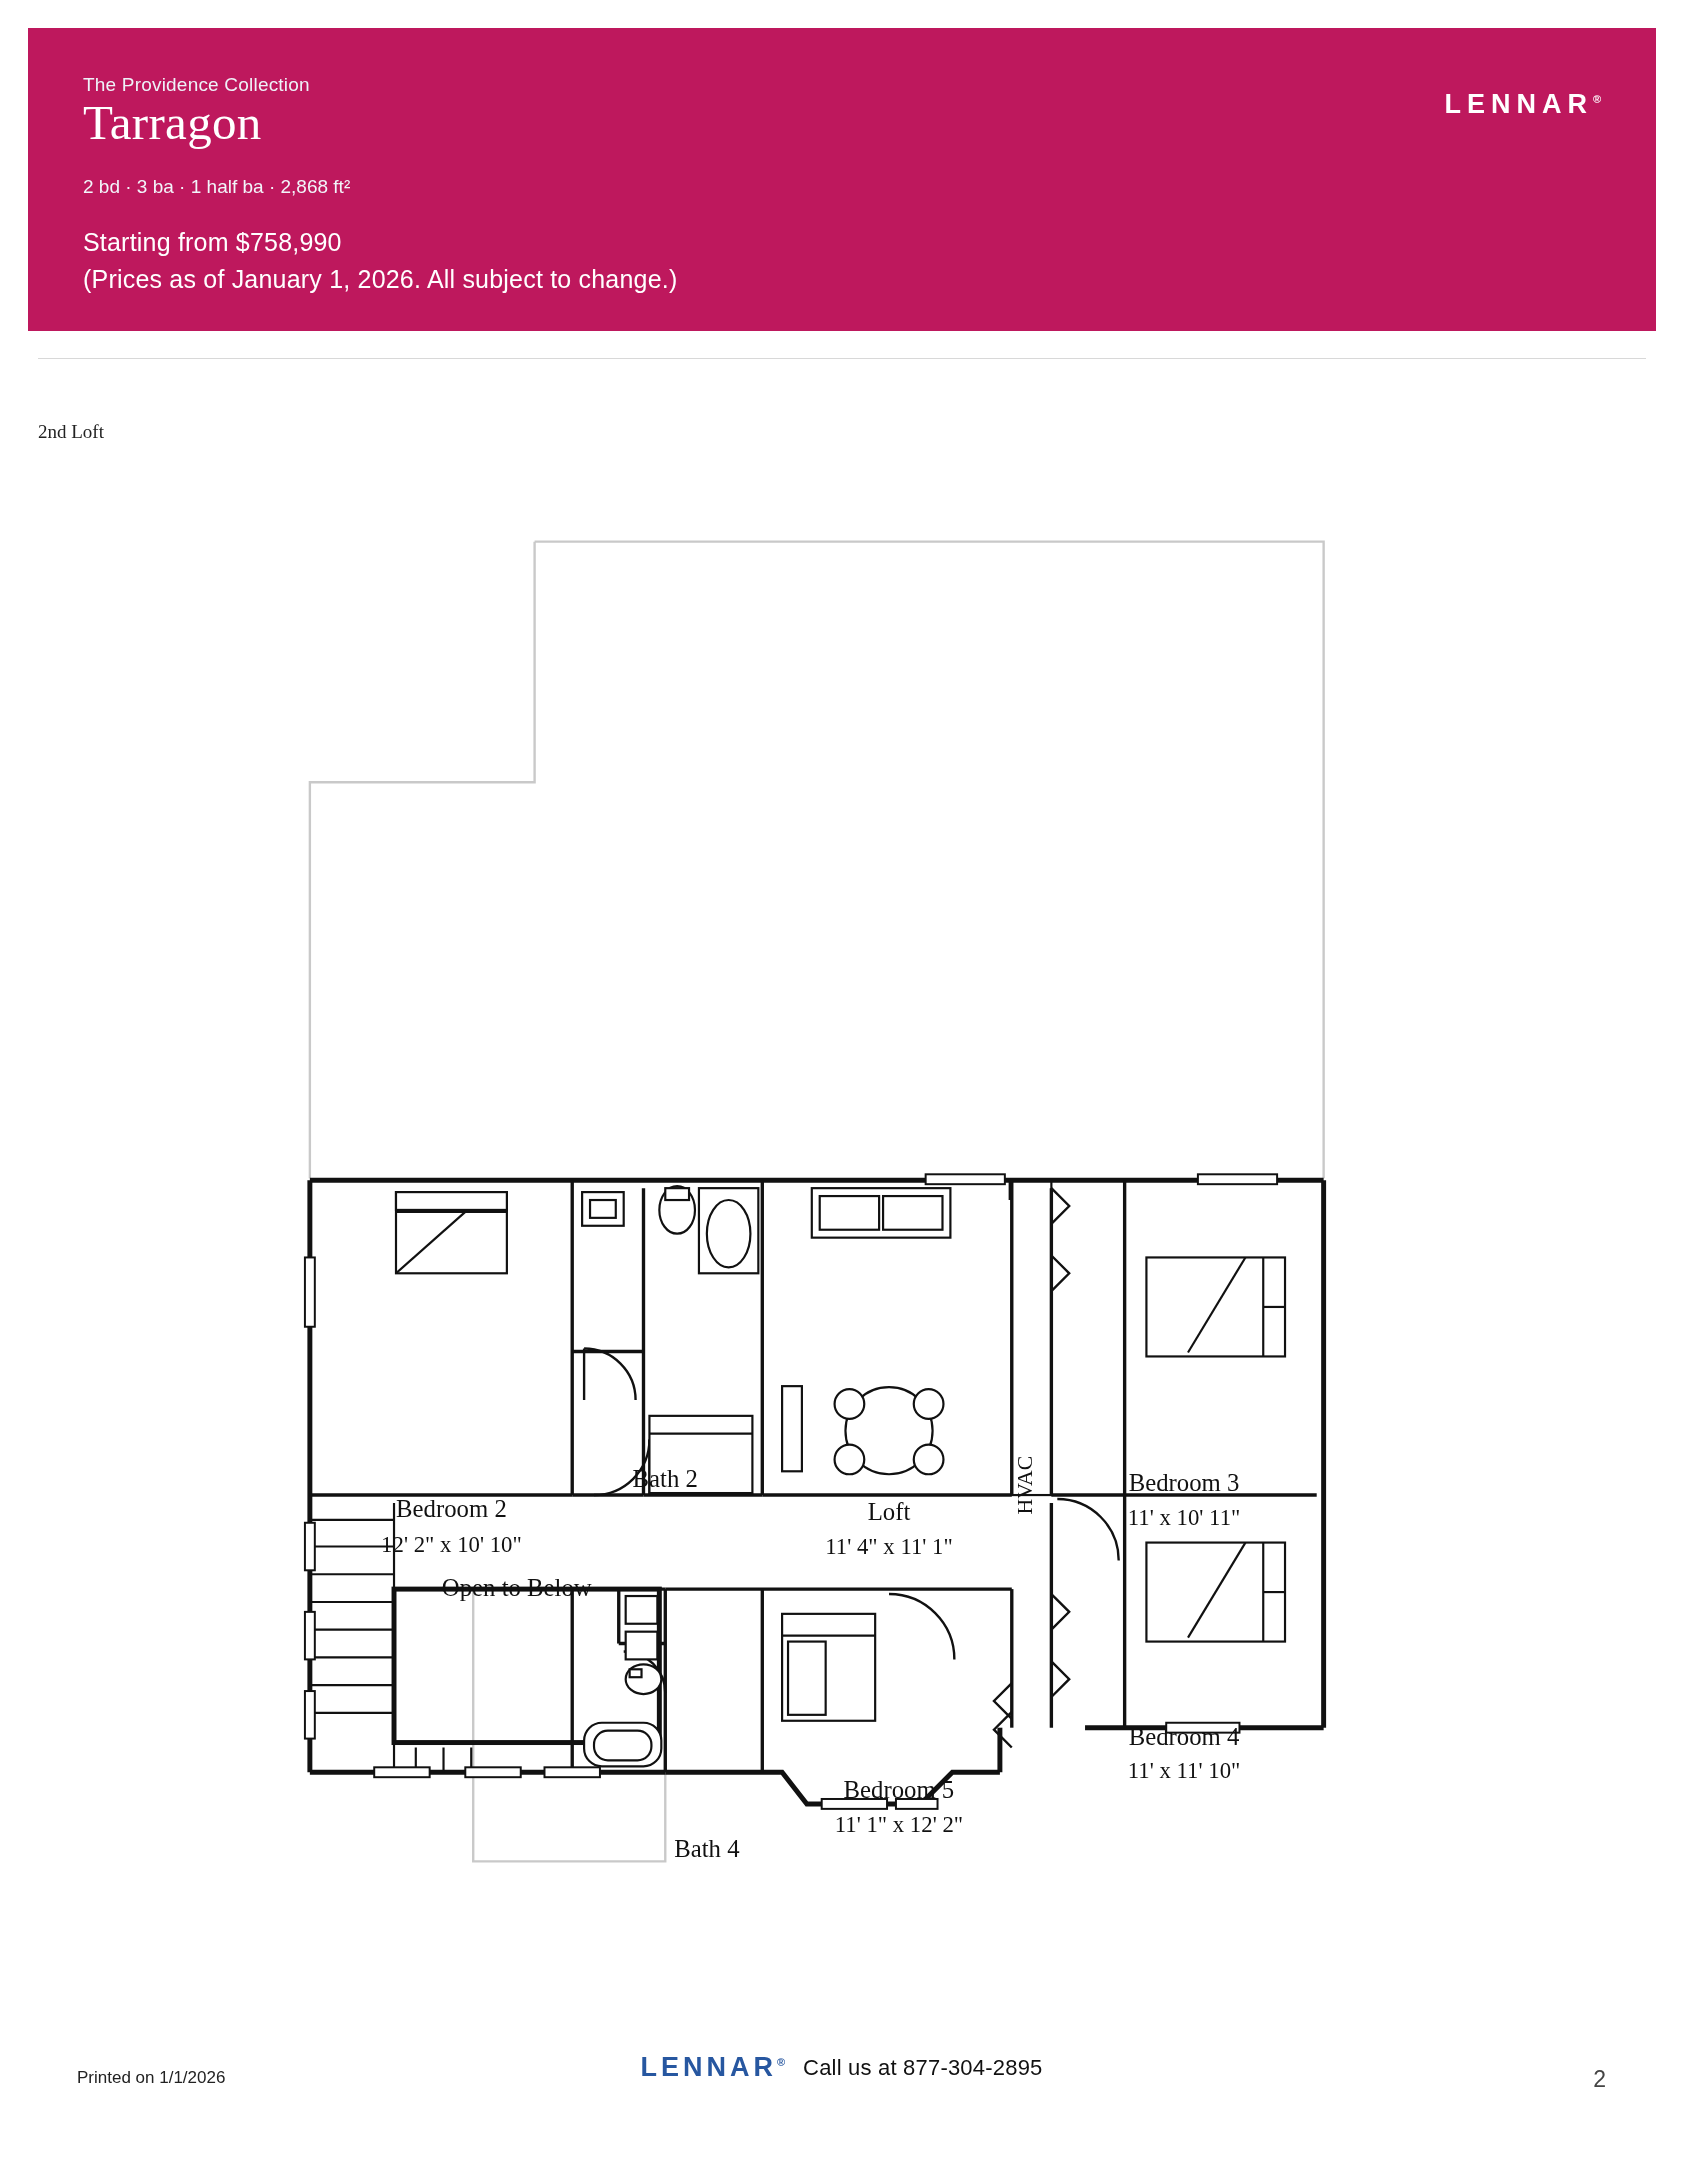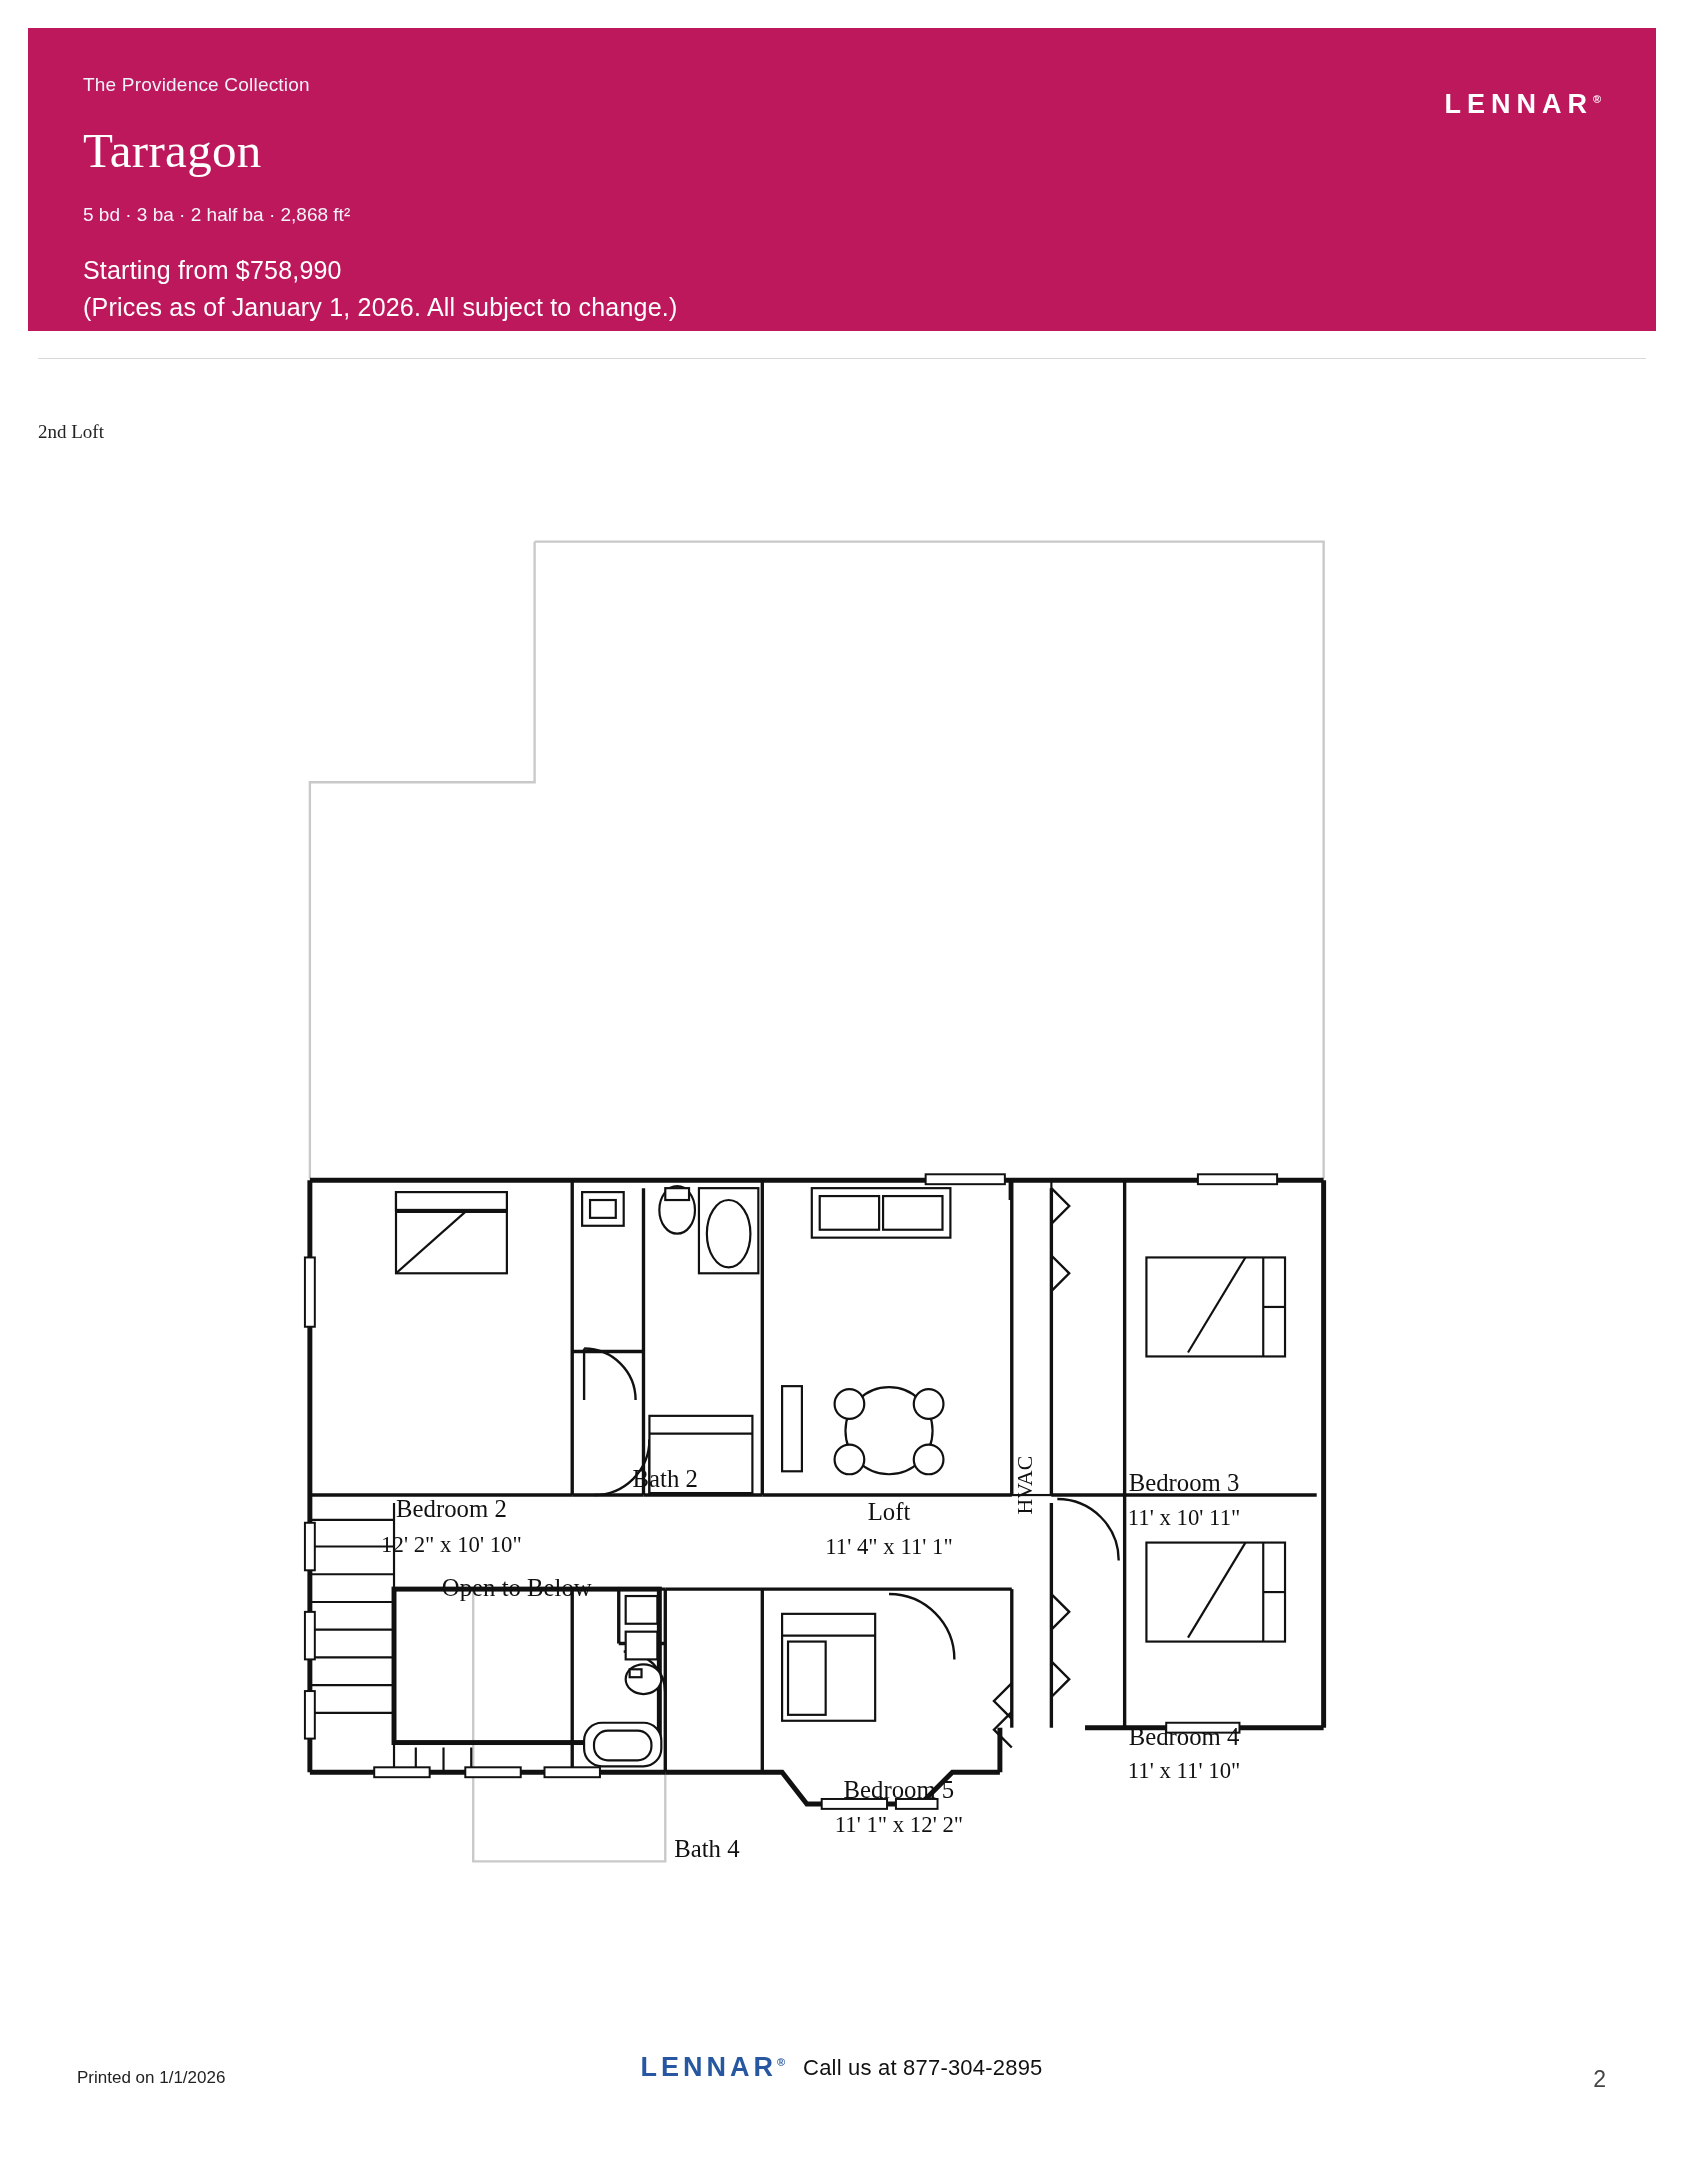--- a/index.html
+++ b/index.html
@@ -31,21 +31,20 @@
   .collection {
     font-size: 19px;
     letter-spacing: 0.2px;
     color: #eef2f8;
     font-weight: 400;
   }
   .plan-name {
     font-family: "Liberation Serif", serif;
     font-size: 49px;
     line-height: 1.1;
-    margin-top: 28px;
     font-weight: 400;
     letter-spacing: 0.3px;
   }
   .specs {
     font-size: 19px;
     margin-top: 26px;
     color: #f2f5fa;
   }
   .price {
     font-size: 25px;
@@ -160,21 +159,21 @@
     font-size: 23px;
     color: #444;
   }
 </style>
 </head>
 <body>
 
 <div class="header">
   <div class="collection">The Providence Collection</div>
   <div class="plan-name">Tarragon</div>
-  <div class="specs">5 bd · 3 ba · 2 half ba · 2,868 ft²</div>
+  <div class="specs">2 bd · 3 ba · 1 half ba · 2,868 ft²</div>
   <div class="price">Starting from $758,990</div>
   <div class="price-note">(Prices as of January 1, 2026. All subject to change.)</div>
   <div class="lennar-logo-header">
     <span>LENNAR</span><sup>®</sup>
   </div>
 </div>
 
 <div class="rule"></div>
 
 <div class="floor-label">2nd Loft</div>

